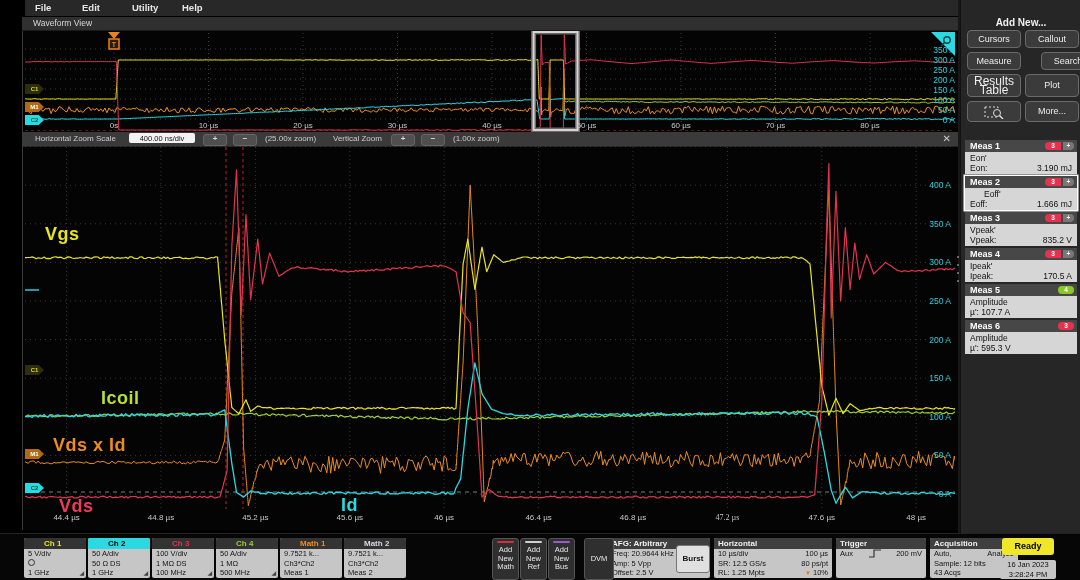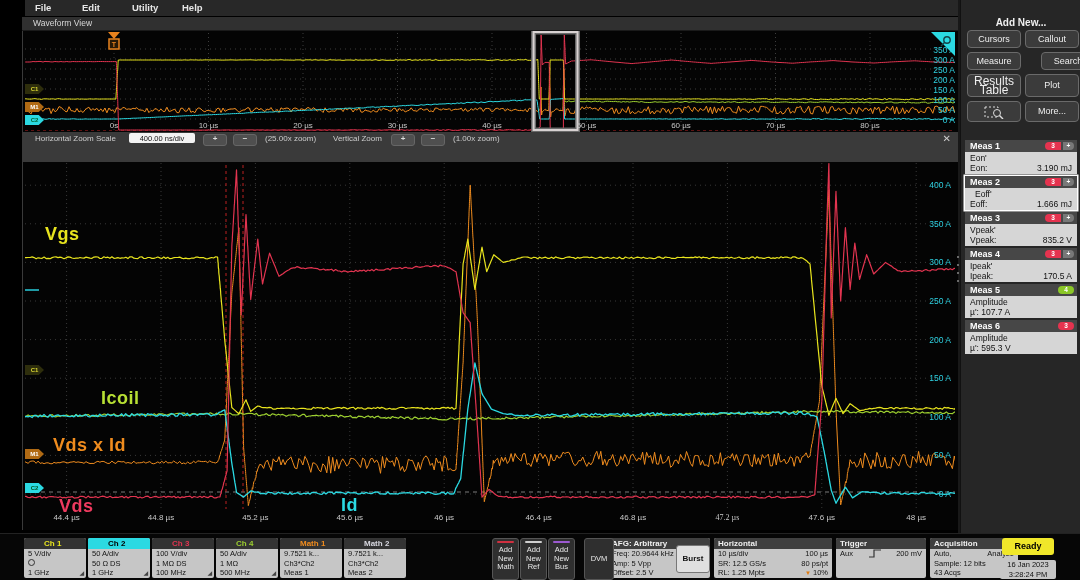--- a/index.html
+++ b/index.html
@@ -6,21 +6,21 @@
   #app{position:relative;width:1080px;height:580px;background:#000;overflow:hidden;
        font-family:"Liberation Sans",sans-serif;color:#ddd;}
   .abs{position:absolute;}
   
   #menubar{left:25px;top:0;width:933px;height:16px;background:#282828;padding-left:26px;}
   .menuitem{position:absolute;top:2px;font-size:9.5px;font-weight:bold;color:#e6e6e6;}
   #tabbar{left:22px;top:17px;width:936px;height:13px;background:#303030;border-bottom:1px solid #1a1a1a;}
   #tablabel{position:absolute;left:11px;top:1px;font-size:8.5px;color:#d8d8d8;}
   
   #wfc{left:22px;top:31px;width:936px;height:499px;background:#040404;border-left:1px solid #3a3a3a;border-right:1px solid #3a3a3a;}
-  #zoombar{position:absolute;left:0;top:101px;width:936px;height:30px;background:#3a3a3a;font-size:8px;color:#ccc;}
+  #zoombar{position:absolute;left:0;top:101px;width:936px;height:14px;background:#3a3a3a;font-size:8px;color:#ccc;}
   .zb{position:absolute;top:2px;}
   .zbtn{position:absolute;top:2px;width:22px;height:10px;background:#4f4f4f;border:1px solid #666;border-radius:3px;
         color:#ddd;font-size:8px;line-height:8px;text-align:center;font-weight:bold;}
   #zoomval{position:absolute;left:106px;top:1px;width:66px;height:10px;background:#f2f2f2;color:#111;
            font-size:7.5px;text-align:center;line-height:11px;border-radius:2px;}
   #zclose{position:absolute;right:8px;top:1px;font-size:10px;color:#ccc;}
   .otick,.mtick{position:absolute;width:40px;text-align:center;font-size:8px;color:#c8c8c8;}
   .alabel{position:absolute;width:48px;text-align:right;font-size:8.5px;color:#2fd0e0;}
   .wlabel{position:absolute;font-weight:bold;font-size:18px;letter-spacing:0.5px;}
   .chb{position:absolute;left:2px;width:19px;height:10px;font-size:6px;font-weight:bold;
@@ -260,21 +260,21 @@
           </div>
         </div>
       </div>
       <div class="mcard" style="top: 176px; box-shadow: rgb(255, 255, 255) 0px 0px 0px 1.5px;">
         <div class="mhead">
           <span class="mheadlabel">Meas 2</span>
           <span class="pill" style="right:16px;width:16px;background:#e5334f;border-radius:4px 0 0 4px">3</span>
           <span class="pill" style="right:3px;width:11px;background:#787878;border-radius:0 4px 4px 0">+</span>
         </div>
         <div class="mbody">
-          <div style="padding:1px 10px 0">Eoff'</div>
+          <div style="padding:1px 19px 0">Eoff'</div>
           <div style="padding:0 5px;display:flex;justify-content:space-between">
             <span>Eoff:</span>
             <span>1.666 mJ</span>
           </div>
         </div>
       </div>
       <div class="mcard" style="top: 212px;">
         <div class="mhead">
           <span class="mheadlabel">Meas 3</span>
           <span class="pill" style="right:16px;width:16px;background:#e5334f;border-radius:4px 0 0 4px">3</span>

